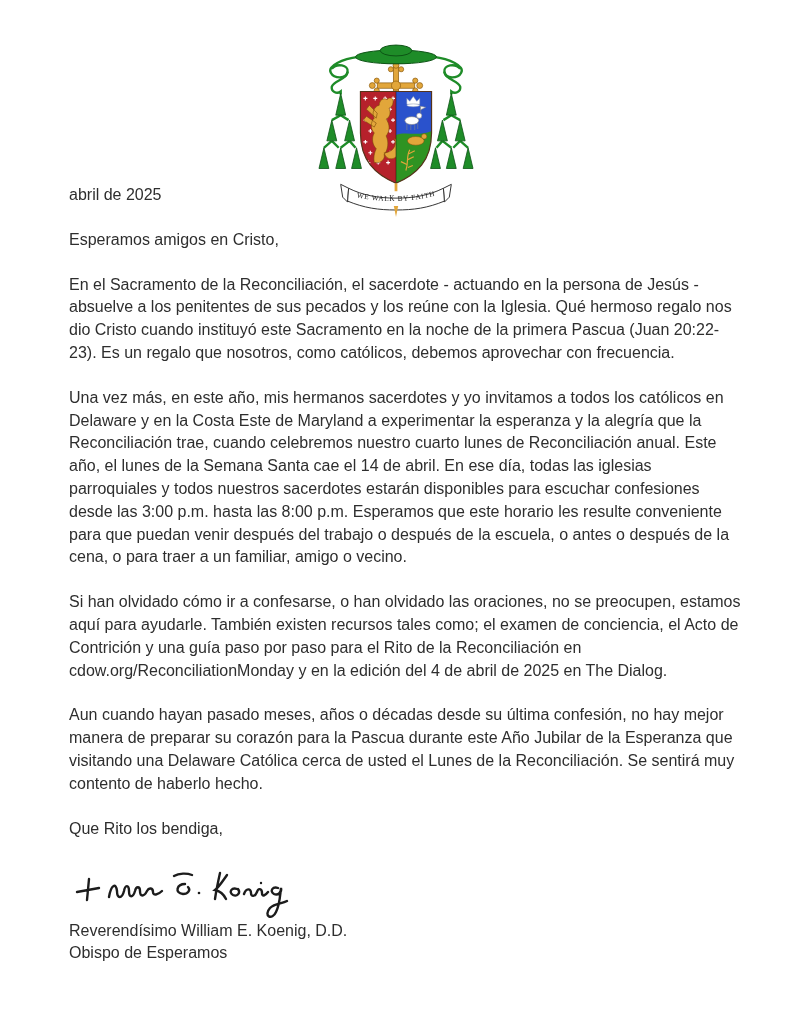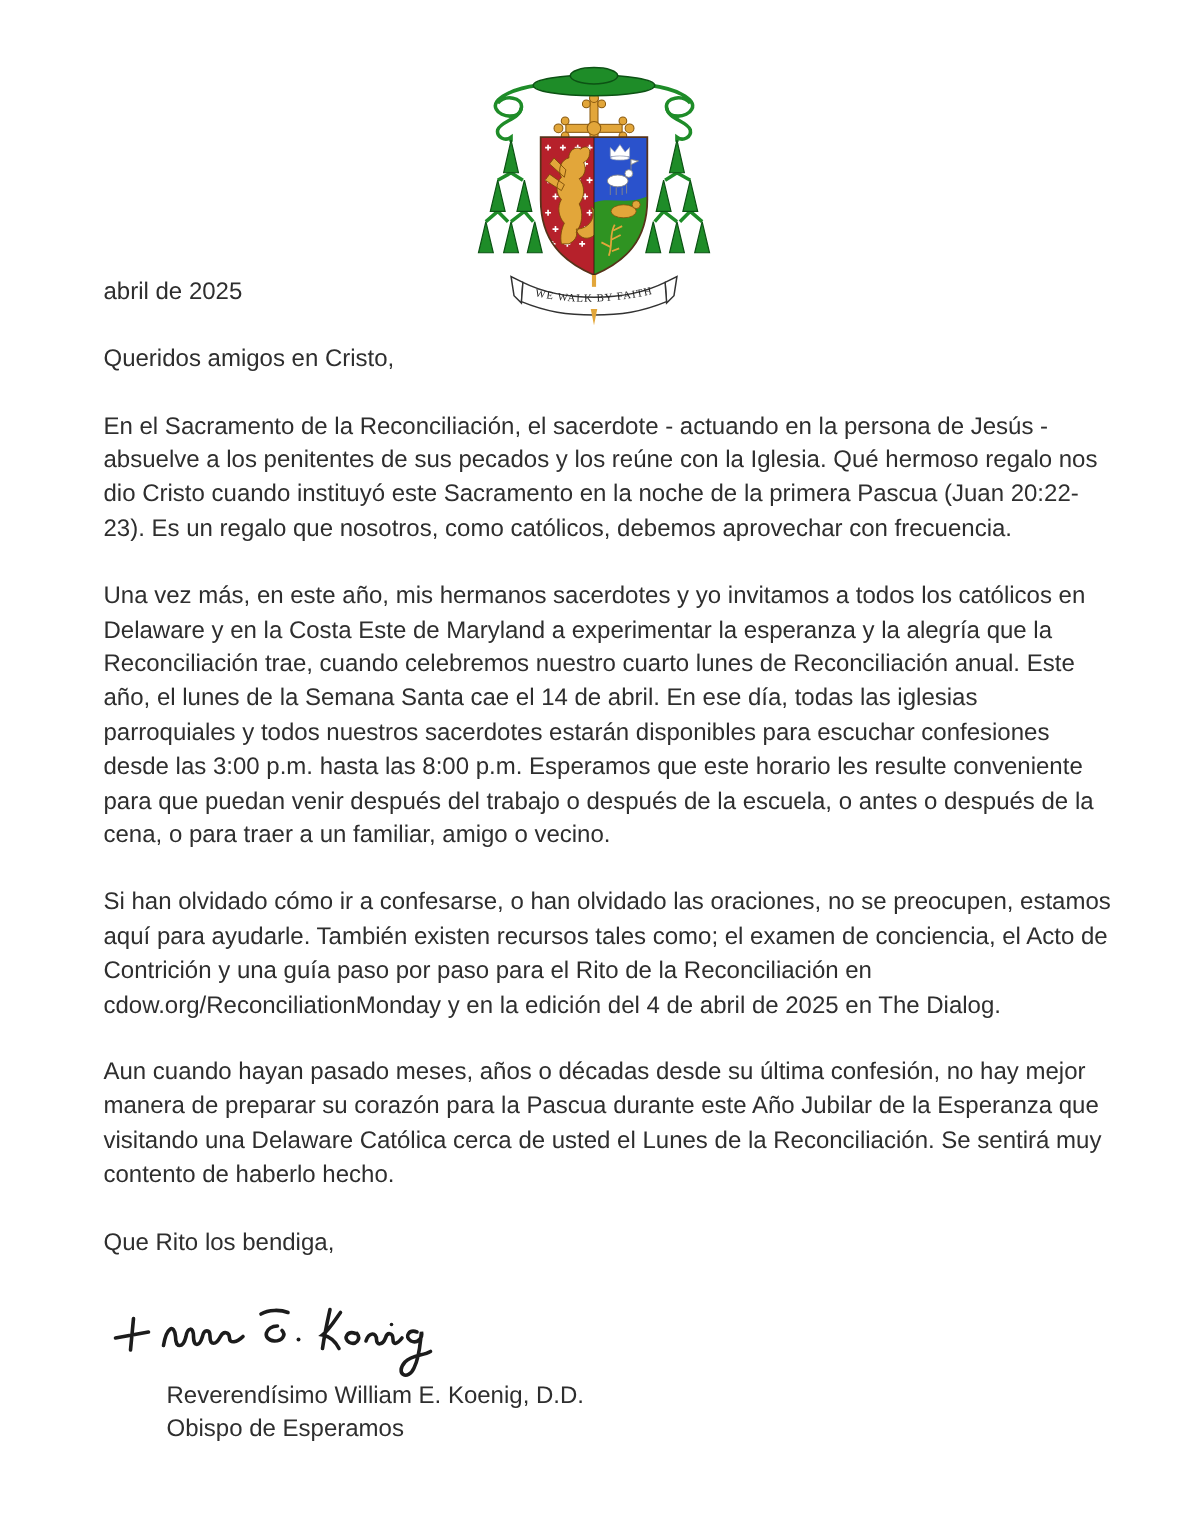--- a/index.html
+++ b/index.html
@@ -24,21 +24,21 @@
     left: 69px;
     right: 50px;
     font-size: 16px;
     line-height: 22.8px;
   }
   .content p { margin: 0 0 22px 0; }
   .date { margin-bottom: 22px; }
   .salutation { margin-bottom: 22px; }
   .closing { margin-bottom: 0; }
   .signature-svg { display: block; margin: 6px 0 -8px -4px; }
-  .sig-block { line-height: 22px; margin-left: 42px; }
+  .sig-block { line-height: 22px; }
   .motto-text {
     font-family: "Liberation Serif", serif;
     font-size: 7.4px;
     letter-spacing: 0.7px;
     fill: #222222;
   }
 </style>
 </head>
 <body>
 
@@ -167,21 +167,21 @@
           <textPath href="#mottoPath" startOffset="50%" text-anchor="middle">WE WALK BY FAITH</textPath>
         </text>
       </g>
 
       <polygon points="77.8,166 82.2,166 80,177" fill="#e2a63a"></polygon>
     </svg>
   </div>
 
   <div class="content">
     <p class="date">abril de 2025</p>
-    <p class="salutation">Queridos amigos en Cristo,</p>
+    <p class="salutation">Esperamos amigos en Cristo,</p>
 
     <p>En el Sacramento de la Reconciliación, el sacerdote - actuando en la persona de Jesús - absuelve a los penitentes de sus pecados y los reúne con la Iglesia. Qué hermoso regalo nos dio Cristo cuando instituyó este Sacramento en la noche de la primera Pascua (Juan 20:22-23). Es un regalo que nosotros, como católicos, debemos aprovechar con frecuencia.</p>
     <p>Una vez más, en este año, mis hermanos sacerdotes y yo invitamos a todos los católicos en Delaware y en la Costa Este de Maryland a experimentar la esperanza y la alegría que la Reconciliación trae, cuando celebremos nuestro cuarto lunes de Reconciliación anual. Este año, el lunes de la Semana Santa cae el 14 de abril. En ese día, todas las iglesias parroquiales y todos nuestros sacerdotes estarán disponibles para escuchar confesiones desde las 3:00 p.m. hasta las 8:00 p.m. Esperamos que este horario les resulte conveniente para que puedan venir después del trabajo o después de la escuela, o antes o después de la cena, o para traer a un familiar, amigo o vecino.</p>
     <p>Si han olvidado cómo ir a confesarse, o han olvidado las oraciones, no se preocupen, estamos aquí para ayudarle. También existen recursos tales como; el examen de conciencia, el Acto de Contrición y una guía paso por paso para el Rito de la Reconciliación en cdow.org/ReconciliationMonday y en la edición del 4 de abril de 2025 en The Dialog.</p>
     <p>Aun cuando hayan pasado meses, años o décadas desde su última confesión, no hay mejor manera de preparar su corazón para la Pascua durante este Año Jubilar de la Esperanza que visitando una Delaware Católica cerca de usted el Lunes de la Reconciliación. Se sentirá muy contento de haberlo hecho.</p>
 
     <p class="closing">Que Rito los bendiga,</p>
 
     <svg class="signature-svg" width="268" height="66" viewBox="0 0 268 66" fill="none" stroke="#1c1c1c" stroke-width="2.4" stroke-linecap="round">
       <path d="M12,30 L34,26 M24,17 L22,38"></path>

